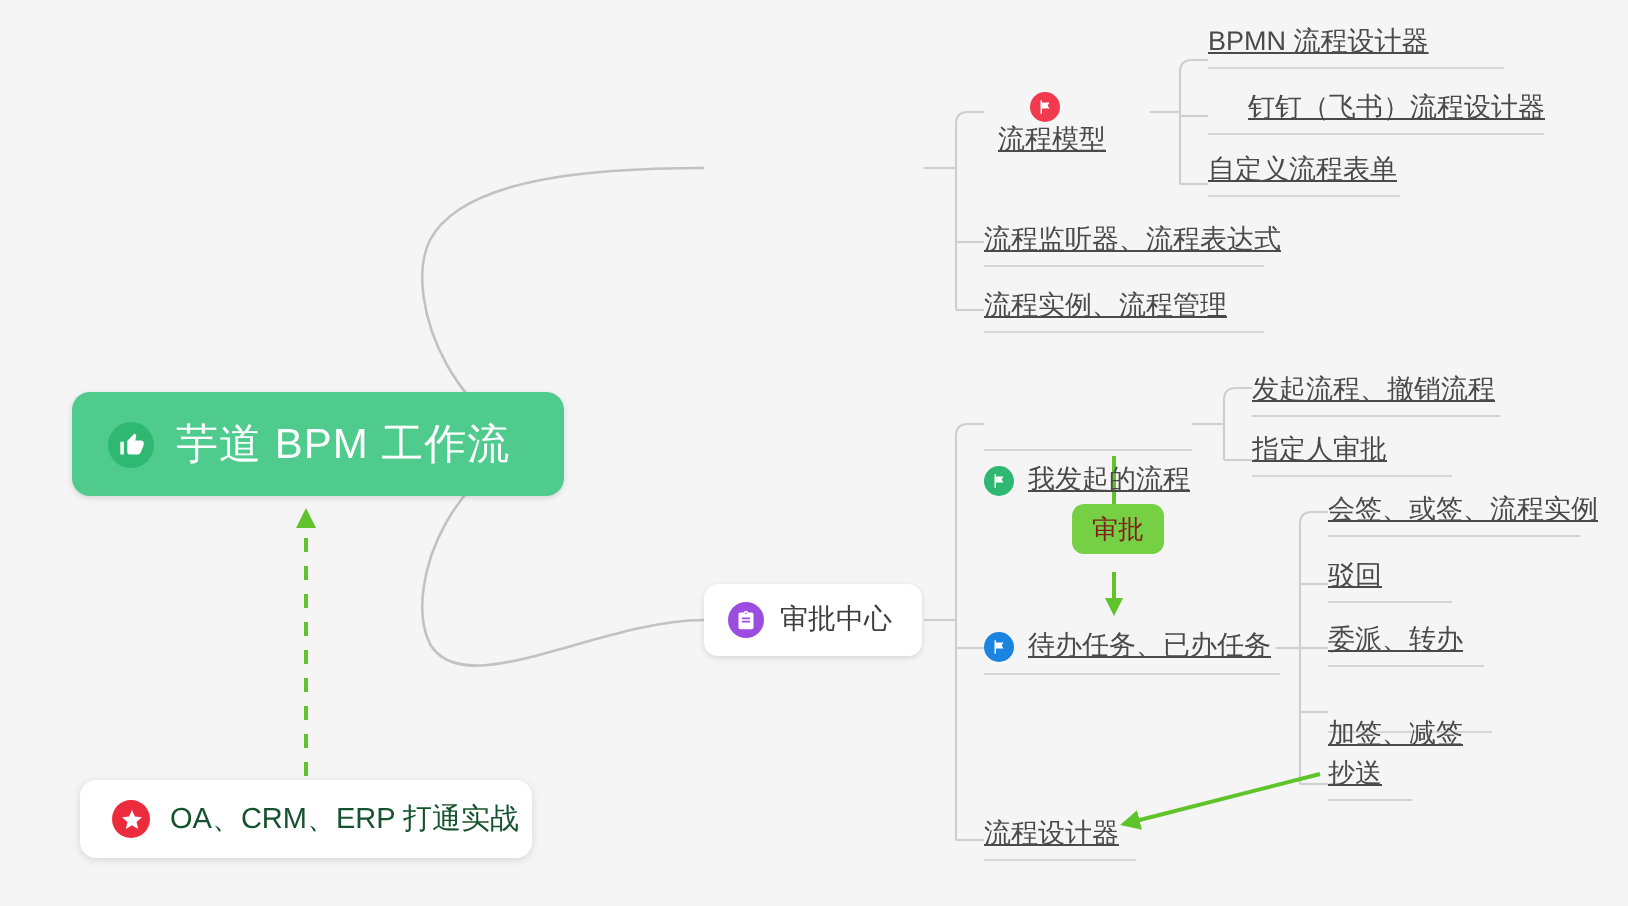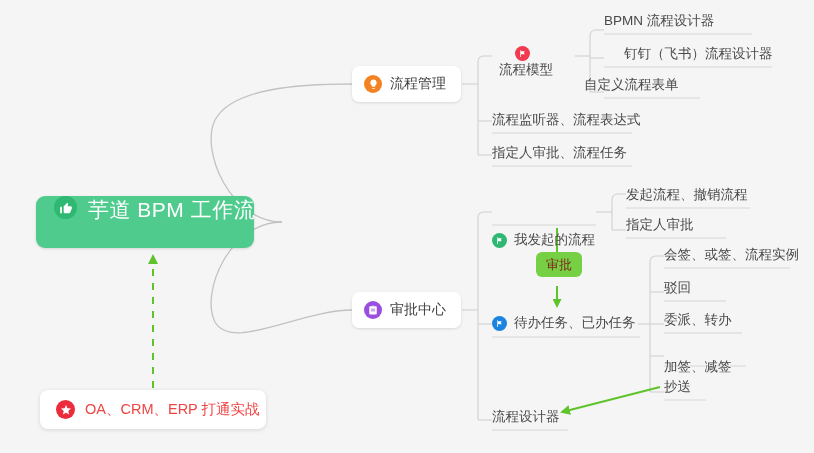--- a/index.html
+++ b/index.html
@@ -29,27 +29,27 @@
     width: 814px;
     height: 453px;
     pointer-events: none;
   }
 
   
   .root-node {
     position: absolute;
     left: 36px;
     top: 196px;
-    width: 218px;
+    width: 246px;
     height: 52px;
     background: #4ECB8D;
     border-radius: 9px;
     box-shadow: 0 1px 3px rgba(0,0,0,0.13);
     display: flex;
-    align-items: flex-start;
+    align-items: center;
     padding-left: 18px;
     box-sizing: border-box;
   }
   .root-label {
     color: #ffffff;
     font-size: 21px;
     letter-spacing: 0.5px;
     margin-left: 11px;
     white-space: nowrap;
   }
@@ -79,21 +79,21 @@
     font-size: 13.5px;
     color: #4a4a4a;
     white-space: nowrap;
     padding-bottom: 4px;
     line-height: 18px;
   }
   .leaf.with-flag {
     display: flex;
     align-items: center;
   }
-  .leaf-text { display: inline-block; }
+  .leaf-text { display: inline-block; text-decoration: underline; }
   .leaf.with-flag .leaf-text { margin-left: 7px; }
 
   
   .badge {
     position: absolute;
     background: #76D043;
     border-radius: 6px;
     color: #7f1d1d;
     font-size: 13px;
     padding: 6px 10px;
@@ -111,21 +111,21 @@
     background: #ffffff;
     border-radius: 8px;
     box-shadow: 0 1px 4px rgba(0,0,0,0.13);
     display: flex;
     align-items: center;
     padding-left: 16px;
     box-sizing: border-box;
   }
   .note-label {
     font-size: 14.5px;
-    color: #ef4444;
+    color: #14532d;
     margin-left: 10px;
     white-space: nowrap;
   }
 
   
   .ico {
     display: inline-flex;
     align-items: center;
     justify-content: center;
     flex: none;
@@ -224,54 +224,45 @@
     <span class="ico" style="width:23px;height:23px;background:#2EB872;">
       <svg width="14" height="14" viewBox="0 0 24 24" fill="#ffffff">
         <path d="M2 21h3V10H2v11zM22 11c0-1.1-.9-2-2-2h-5.2l.8-3.8.03-.3a1.5 1.5
                  0 0 0-.44-1.06L14.2 3 8.6 8.6A2 2 0 0 0 8 10v9a2 2 0 0 0 2 2h7.3a2
                  2 0 0 0 1.84-1.2l2.72-6.36c.08-.2.14-.42.14-.64V11z"></path>
       </svg>
     </span>
     <span class="root-label">芋道 BPM 工作流</span>
   </div>
 
-  <div class="branch-node" style="left:352px; top:66px;">
-    <span class="ico" style="width:18px;height:18px;background:#F58220;">
-      <svg width="11" height="11" viewBox="0 0 24 24" fill="#ffffff">
-        <path d="M9 21h6v-1.5H9V21zm3-20a7 7 0 0 0-4 12.74V16a1 1 0 0 0 1 1h6a1 1
-                 0 0 0 1-1v-2.26A7 7 0 0 0 12 1z"></path>
-      </svg>
-    </span>
-    <span class="branch-label">流程管理</span>
-  </div>
 
   <div class="leaf with-flag" style="left:492px; top:46px;flex-direction:column;">
     <span class="ico" style="width:15px;height:15px;background:#F1394F;">
       <svg width="9" height="9" viewBox="0 0 24 24" fill="#ffffff">
         <path d="M6 3v18h2v-7h10l-2.5-4L18 6H8V3H6z"></path>
       </svg>
     </span>
     <span class="leaf-text">流程模型</span>
   </div>
 
   <div class="leaf" style="left:604px; top:12px;">
     <span class="leaf-text">BPMN 流程设计器</span>
   </div>
   <div class="leaf" style="left:604px; top:45px;margin-left:20px;">
     <span class="leaf-text">钉钉（飞书）流程设计器</span>
   </div>
-  <div class="leaf" style="left:584px; top:76px;">
+  <div class="leaf" style="left:604px; top:76px;">
     <span class="leaf-text">自定义流程表单</span>
   </div>
 
   <div class="leaf" style="left:492px; top:111px;">
     <span class="leaf-text">流程监听器、流程表达式</span>
   </div>
   <div class="leaf" style="left:492px; top:144px;">
-    <span class="leaf-text">指定人审批、流程任务</span>
+    <span class="leaf-text">流程实例、流程管理</span>
   </div>
 
   <div class="branch-node" style="left:352px; top:292px;">
     <span class="ico" style="width:18px;height:18px;background:#9B4DE0;">
       <svg width="10" height="10" viewBox="0 0 24 24" fill="#ffffff">
         <path d="M19 3h-4.18A3 3 0 0 0 12 1a3 3 0 0 0-2.82 2H5a2 2 0 0 0-2 2v16a2
                  2 0 0 0 2 2h14a2 2 0 0 0 2-2V5a2 2 0 0 0-2-2zm-7 0a1 1 0 1 1 0 2
                  1 1 0 0 1 0-2zM7 9h10v2H7V9zm0 4h10v2H7v-2z"></path>
       </svg>
     </span>

